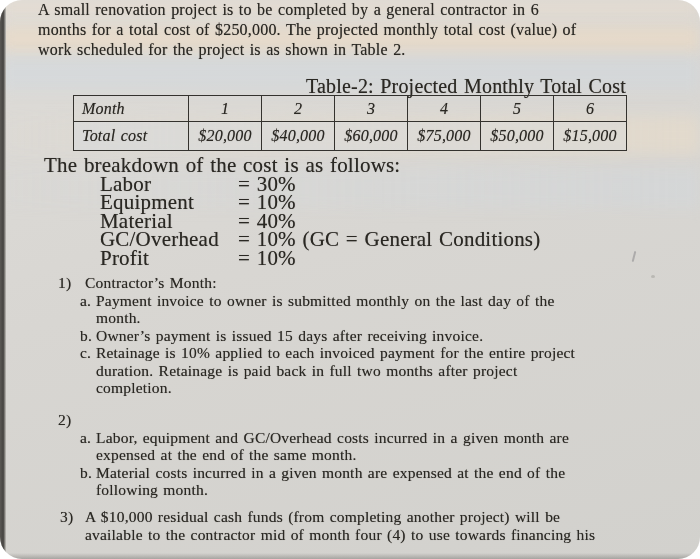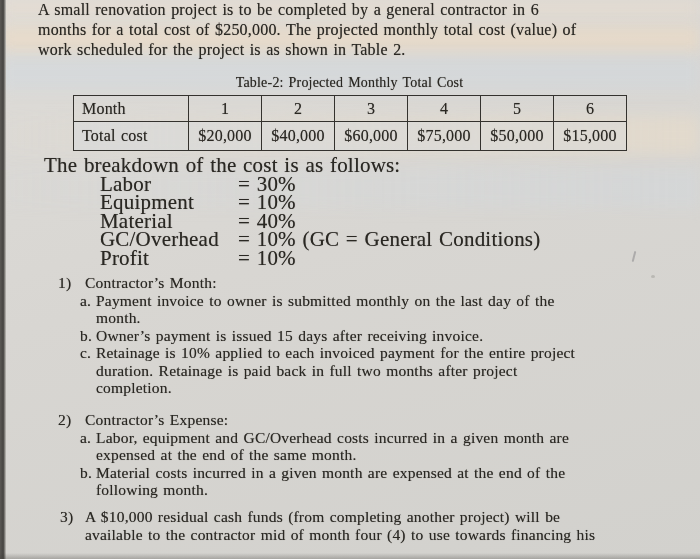--- a/index.html
+++ b/index.html
@@ -5,21 +5,21 @@
   html, body { margin: 0; padding: 0; }
   body {
     width: 700px; height: 559px; overflow: hidden;
     font-family: "Liberation Serif", "DejaVu Serif", serif;
   }
   .page {
     position: relative; width: 700px; height: 559px; overflow: hidden;
     background: linear-gradient(165deg, #dedcd8 0%, #d8d6d2 45%, #d2d1cd 100%);
     color: #2a2823;
     text-shadow: 0 0 0.7px rgba(45,42,38,0.55);
-    letter-spacing: 0.2px; word-spacing: 1.2px;
+    letter-spacing: 0.2px; word-spacing: 1.2px; border-radius: 22px;
   }
   
   .band { position: absolute; left: 0; width: 100%; filter: blur(7px); pointer-events: none; }
   .band1 { top: 0px;   height: 16px; background: rgba(233,221,206,0.55); }
   .band2 { top: 26px;  height: 26px; background: rgba(238,219,193,0.55); }
   .band3 { top: 56px;  height: 34px; background: rgba(205,215,226,0.40); }
   .band4 { top: 116px; height: 38px; background: linear-gradient(90deg, rgba(236,222,200,0.05), rgba(238,222,198,0.45)); }
   .band5 { top: 168px; height: 40px; background: linear-gradient(90deg, rgba(205,214,224,0.05), rgba(208,217,226,0.35)); }
   .edge-left {
     position: absolute; left: 0; top: 0; width: 6px; height: 100%;
@@ -33,26 +33,27 @@
     position: absolute; left: 633px; top: 251px; width: 2px; height: 11px;
     background: rgba(95,95,100,0.35); transform: rotate(14deg); border-radius: 1px;
   }
   .stray-dot {
     position: absolute; left: 651px; top: 275px; width: 4px; height: 3px;
     background: rgba(120,118,112,0.30); border-radius: 50%;
   }
 
   .intro { position: absolute; left: 38px; top: 0px; width: 652px; font-size: 16px; line-height: 20px; }
 
-  .table-title { position: absolute; left: 73px; top: 75px; width: 553px; text-align: center; font-size: 14px; }
+  .table-title { position: absolute; left: 73px; top: 75px; width: 553px; text-align: right; font-size: 20px; }
 
   table.cost-table {
     position: absolute; left: 73px; top: 95px; width: 553px;
     border-collapse: collapse; table-layout: fixed;
     font-size: 16px;
+    font-style: italic;
   }
   table.cost-table td {
     border: 1.6px solid #34322e; text-align: center; padding: 0;
     overflow: hidden; white-space: nowrap;
   }
   table.cost-table tr.hdr td { height: 25px; }
   table.cost-table tr.val td { height: 28px; background: rgba(214,222,231,0.28); }
   table.cost-table td.lbl { text-align: left; padding-left: 8px; background: none; }
   col.c0 { width: 115px; } col.cn { width: 73px; }
 
@@ -166,21 +167,20 @@
         <div>Retainage is 10% applied to each invoiced payment for the entire project</div>
         <div>duration. Retainage is paid back in full two months after project</div>
         <div>completion.</div>
       </div>
     </div>
   </div>
 
   <div class="sec sec2">
     <div class="sec-head">
       <span class="sec-num">2)</span>
-      <span>Contractor’s Expense:</span>
     </div>
     <div class="sub">
       <span class="sub-marker">a.</span>
       <div>
         <div>Labor, equipment and GC/Overhead costs incurred in a given month are</div>
         <div>expensed at the end of the same month.</div>
       </div>
     </div>
     <div class="sub">
       <span class="sub-marker">b.</span>

